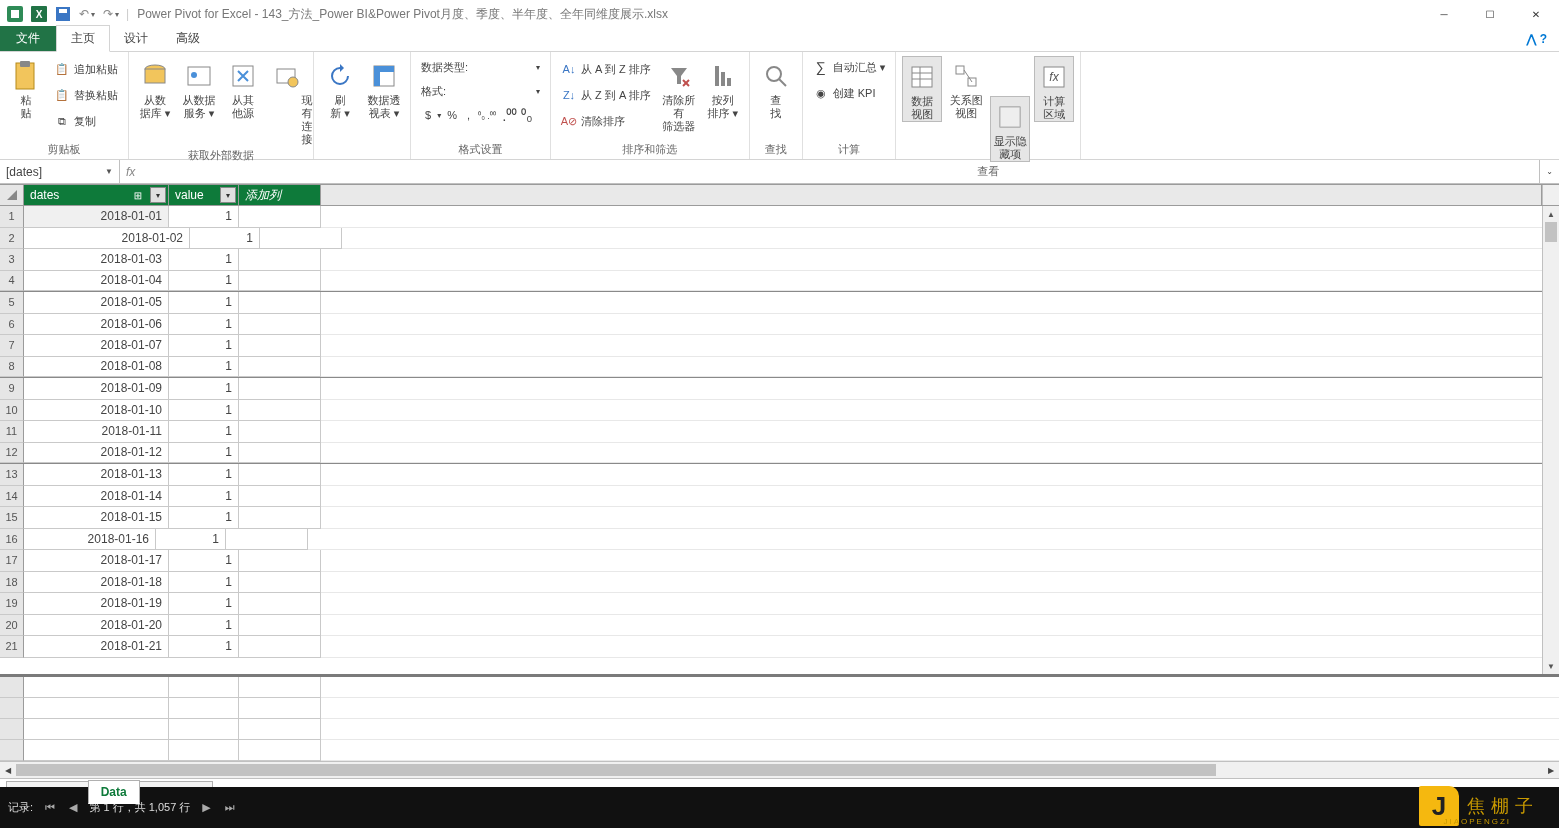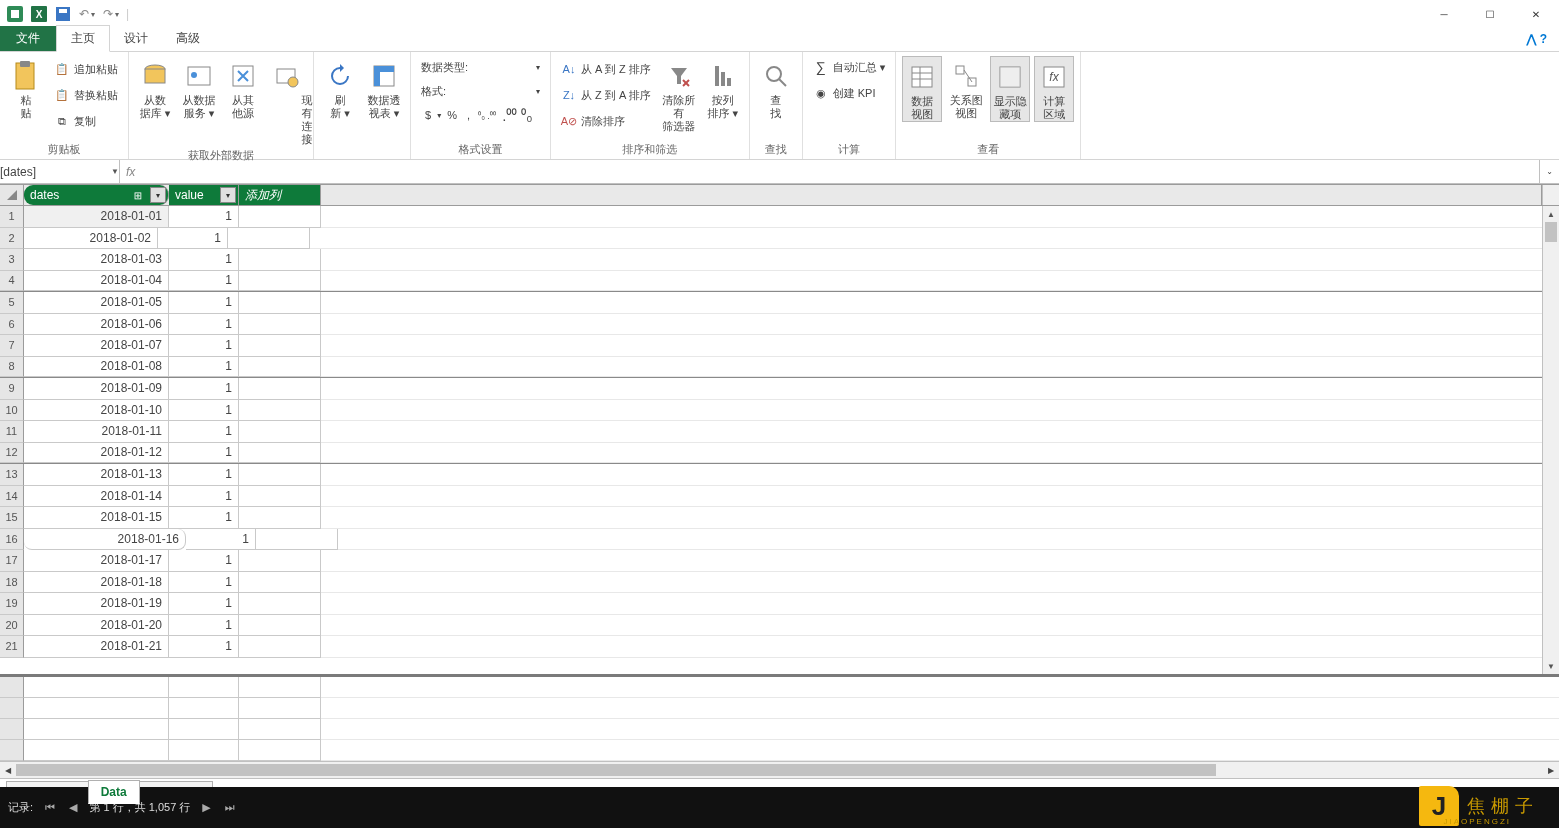--- a/index.html
+++ b/index.html
@@ -27,21 +27,21 @@
 .rgroup-label { text-align: center; font-size: 11px; color: #666; padding: 2px 0 2px 0; }
 .rbtn-big { display: flex; flex-direction: column; align-items: center; width: 40px; padding-top: 4px; gap: 2px; text-align: center; font-size: 11px; line-height: 13px; cursor: pointer;}
 .rbtn-big .ricon { width: 32px; height: 32px; display:flex; align-items:center; justify-content:center;}
 .rbtn-small-col { display: flex; flex-direction: column; gap: 4px; padding-top: 2px;}
 .rbtn-small { display: flex; align-items: center; gap: 4px; font-size: 11px; height: 22px; padding: 0 4px; cursor: pointer; white-space: nowrap;}
 .rbtn-small .ricon-sm { width: 16px; height: 16px; display:flex;align-items:center;justify-content:center;}
 .dd-arrow::after { content: "▾"; font-size: 8px; margin-left: 2px; color:#666;}
 
 
 .name-fx-row { height: 24px; border-bottom: 1px solid #c0c0c0; display:flex; align-items:stretch;}
-.name-box { width: 120px; border-right: 1px solid #c0c0c0; display:flex;align-items:center;justify-content:space-between;padding:0 0; font-size:12px;}
+.name-box { width: 120px; border-right: 1px solid #c0c0c0; display:flex;align-items:center;justify-content:space-between;padding:0 6px; font-size:12px;}
 .name-box .dd { font-size:8px; color:#555;}
 .fx-box { flex:1; display:flex; align-items:center; padding:0 6px; position:relative;}
 .fx-box .fx { font-style: italic; color:#888; margin-right:8px;}
 .fx-expand { width: 20px; display:flex;align-items:center;justify-content:center;border-left:1px solid #c0c0c0;}
 
 
 .grid-wrap { position: absolute; top: 184px; left: 0; right: 0; bottom: 50px; border-top:1px solid #9b9b9b; display:flex; flex-direction:column;}
 .grid-header { display:flex; height: 21px; background:#e9e9e9; border-bottom:1px solid #9b9b9b;}
 .corner { width:24px; background:#e6e6e6; border-right:1px solid #9b9b9b; display:flex;align-items:center;justify-content:center;}
 .col-h { border-right:1px solid #9b9b9b; display:flex; align-items:center; padding:0 6px; font-size:12px; position:relative;}
@@ -113,20 +113,21 @@
     <span class="icon-box">
         <svg width="14" height="14">
           <rect width="14" height="14" fill="#3a76c4"></rect>
           <rect x="3" y="2" width="8" height="4" fill="#fff"></rect>
         </svg>
       </span>
     <span class="icon-box dd-arrow" style="color:#888;">↶</span>
     <span class="icon-box dd-arrow" style="color:#888;">↷</span>
     <span style="color:#ccc;">|</span>
   </div>
+  <span class="title-text">Power Pivot for Excel - 143_方法_Power BI&amp;Power Pivot月度、季度、半年度、全年同维度展示.xlsx</span>
   <div class="win-controls">
     <div>─</div>
     <div>☐</div>
     <div>✕</div>
   </div>
 </div>
 
 <div class="ribbon-tabs">
   <div class="ribbon-tab file">文件</div>
   <div class="ribbon-tab active">主页</div>
@@ -354,21 +355,21 @@
           <span class="ricon">
             <svg width="24" height="24">
               <rect x="2" y="2" width="8" height="8" fill="#fff" stroke="#888"></rect>
               <rect x="14" y="14" width="8" height="8" fill="#fff" stroke="#888"></rect>
               <line x1="10" y1="6" x2="18" y2="18" stroke="#888"></line>
             </svg>
           </span>
           <span style="white-space:pre-line;">关系图
 视图</span>
         </div>
-      <div class="rbtn-big" style="background:#e6e6e6;border:1px solid #bbb;">
+      <div class="rbtn-big" style="background:#e6e6e6;border:1px solid #bbb;margin-top:40px;">
           <span class="ricon">
             <svg width="24" height="24">
               <rect x="2" y="2" width="20" height="20" fill="#fff" stroke="#888"></rect>
               <rect x="2" y="2" width="20" height="20" fill="#ddd" opacity="0.5"></rect>
             </svg>
           </span>
           <span style="white-space:pre-line;">显示隐
 藏项</span>
         </div>
       <div class="rbtn-big" style="background:#e6e6e6;border:1px solid #bbb;">
@@ -397,21 +398,21 @@
   <div class="fx-expand" style="font-size:8px;">⌄</div>
 </div>
 
 <div class="grid-wrap">
   <div class="grid-header">
     <div class="corner">
         <svg width="10" height="10">
           <path d="M10 0 L10 10 L0 10 Z" fill="#888"></path>
         </svg>
       </div>
-    <div class="col-h green" style="width:145px;border-radius:9px;">
+    <div class="col-h green" style="width:145px;">
       <span>dates</span>
       <span class="extra-btn">⊞</span>
       <span class="filter-btn">▾</span>
     </div>
     <div class="col-h green" style="width:70px;">
       <span>value</span>
       <span class="filter-btn">▾</span>
     </div>
     <div class="col-h green col-add" style="width:82px;">
       <span>添加列</span>
@@ -424,21 +425,21 @@
     <div class="rows-area" id="rows-area" style="flex:1;">
         <div class="grid-row sel">
           <div class="rownum">1</div>
           <div class="cell r" style="width:145px;background:#f0f0f0;">2018-01-01</div>
           <div class="cell r" style="width:70px;">1</div>
           <div class="cell" style="width:82px;"></div>
           <div class="fill"></div>
         </div>
         <div class="grid-row">
           <div class="rownum">2</div>
-          <div class="cell r" style="width:134px;">2018-01-02</div>
+          <div class="cell r" style="width:166px;">2018-01-02</div>
           <div class="cell r" style="width:70px;">1</div>
           <div class="cell" style="width:82px;"></div>
           <div class="fill"></div>
         </div>
         <div class="grid-row">
           <div class="rownum">3</div>
           <div class="cell r" style="width:145px;">2018-01-03</div>
           <div class="cell r" style="width:70px;">1</div>
           <div class="cell" style="width:82px;"></div>
           <div class="fill"></div>
@@ -522,21 +523,21 @@
         </div>
         <div class="grid-row">
           <div class="rownum">15</div>
           <div class="cell r" style="width:145px;">2018-01-15</div>
           <div class="cell r" style="width:70px;">1</div>
           <div class="cell" style="width:82px;"></div>
           <div class="fill"></div>
         </div>
         <div class="grid-row">
           <div class="rownum">16</div>
-          <div class="cell r" style="width:162px;border-radius:8px;">2018-01-16</div>
+          <div class="cell r" style="width:132px;">2018-01-16</div>
           <div class="cell r" style="width:70px;">1</div>
           <div class="cell" style="width:82px;"></div>
           <div class="fill"></div>
         </div>
         <div class="grid-row">
           <div class="rownum">17</div>
           <div class="cell r" style="width:145px;">2018-01-17</div>
           <div class="cell r" style="width:70px;">1</div>
           <div class="cell" style="width:82px;"></div>
           <div class="fill"></div>

